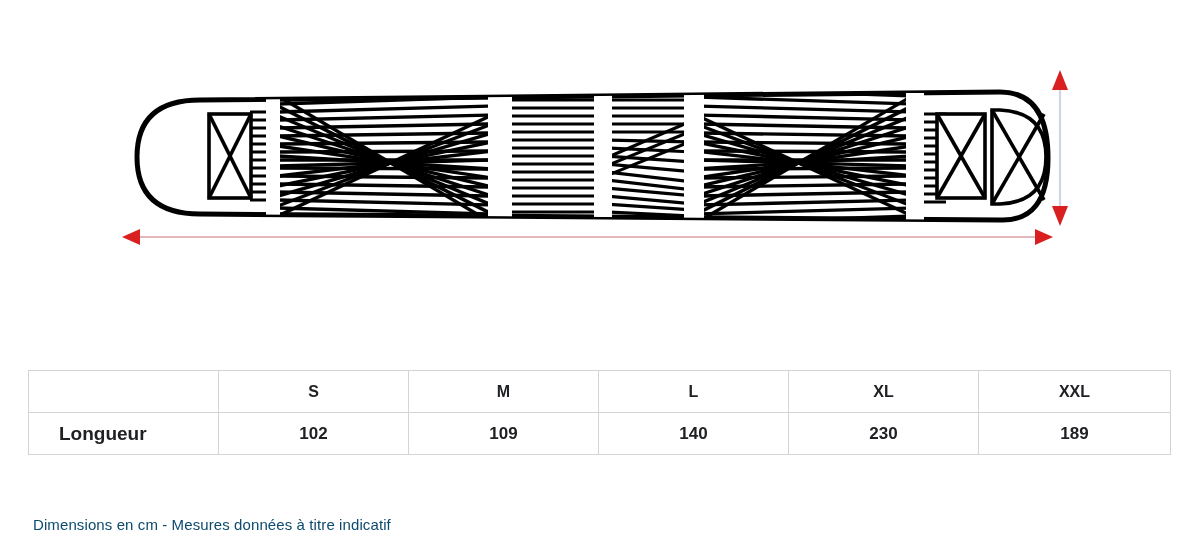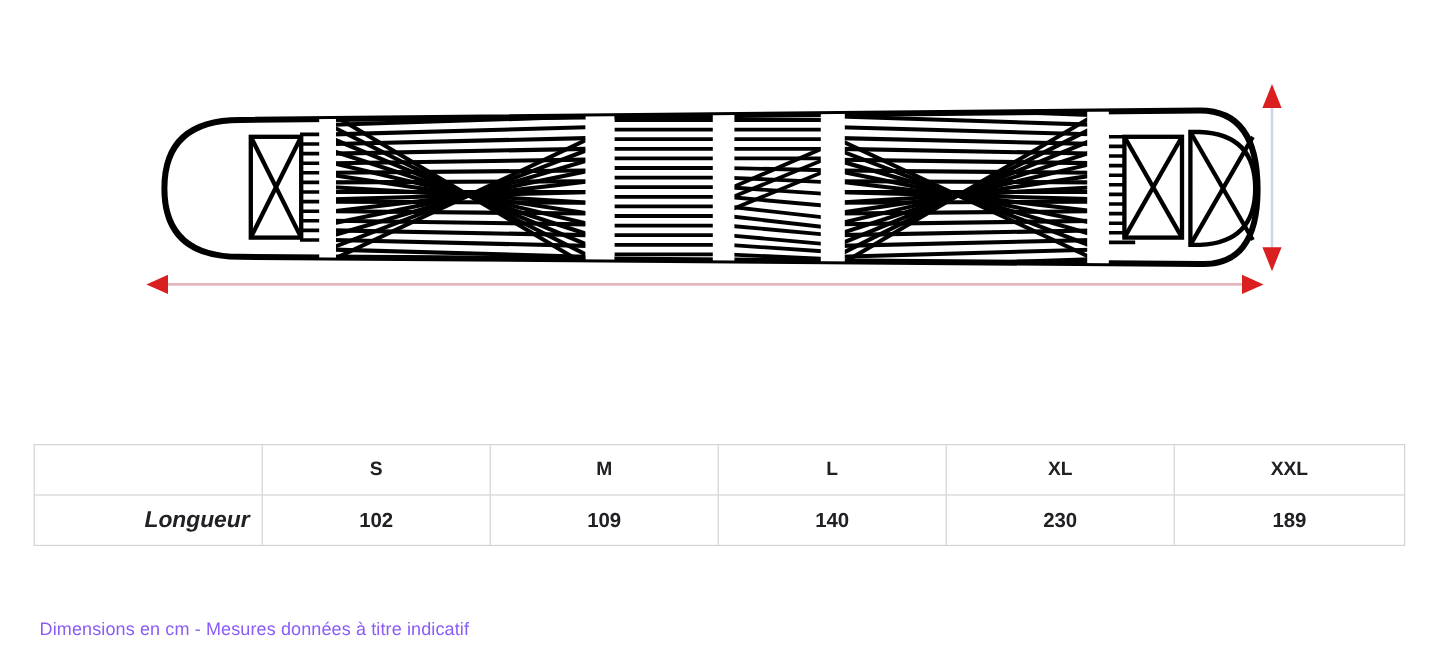--- a/index.html
+++ b/index.html
@@ -62,34 +62,33 @@
     background: #ffffff;
   }
   table.size-table th.corner-cell {
     border-left: 1px solid #d4d4d4;
   }
   table.size-table th.size-head {
     font-weight: 700;
     font-size: 16px;
   }
   table.size-table td.row-label {
-    text-align: right;
+    text-align: left;
     font-weight: 700;
     font-size: 19px;
-    padding-left: 3px;
-    font-style: italic;
+    padding-left: 30px;
   }
 
   
   .footnote {
     position: absolute;
     left: 33px;
     top: 516px;
     font-size: 15px;
-    color: #8b5cf6;
+    color: #0c4a6e;
     letter-spacing: 0.1px;
     white-space: nowrap;
   }
 </style>
 </head>
 <body>
 
 <div class="page">
 
   <div class="illustration">

